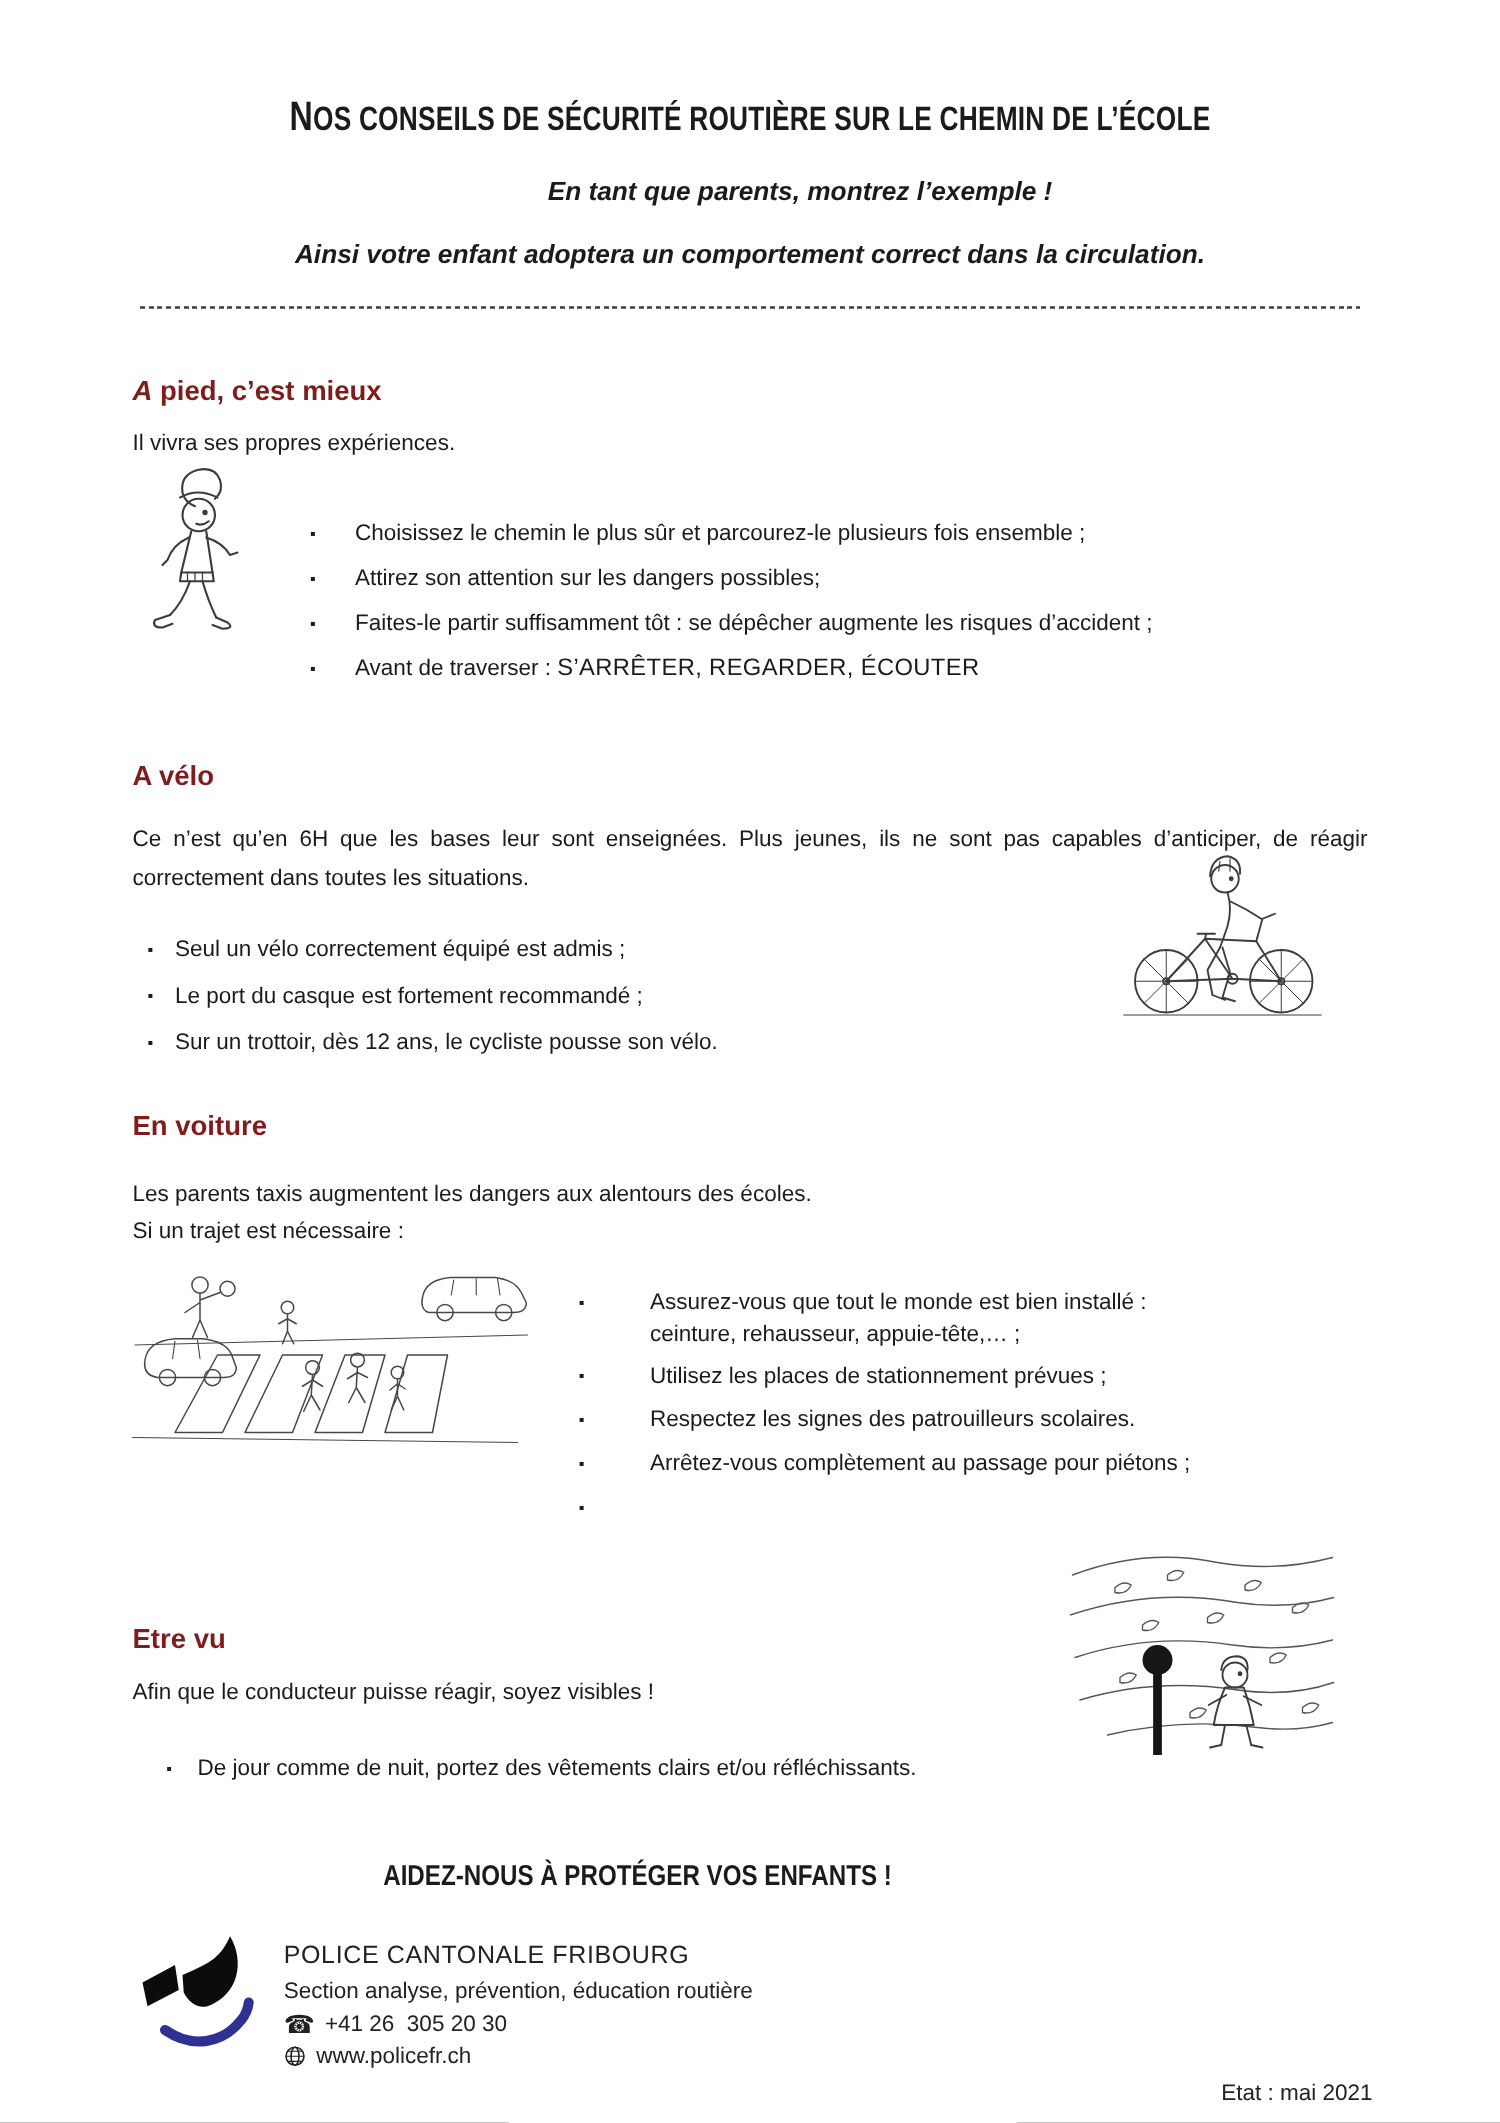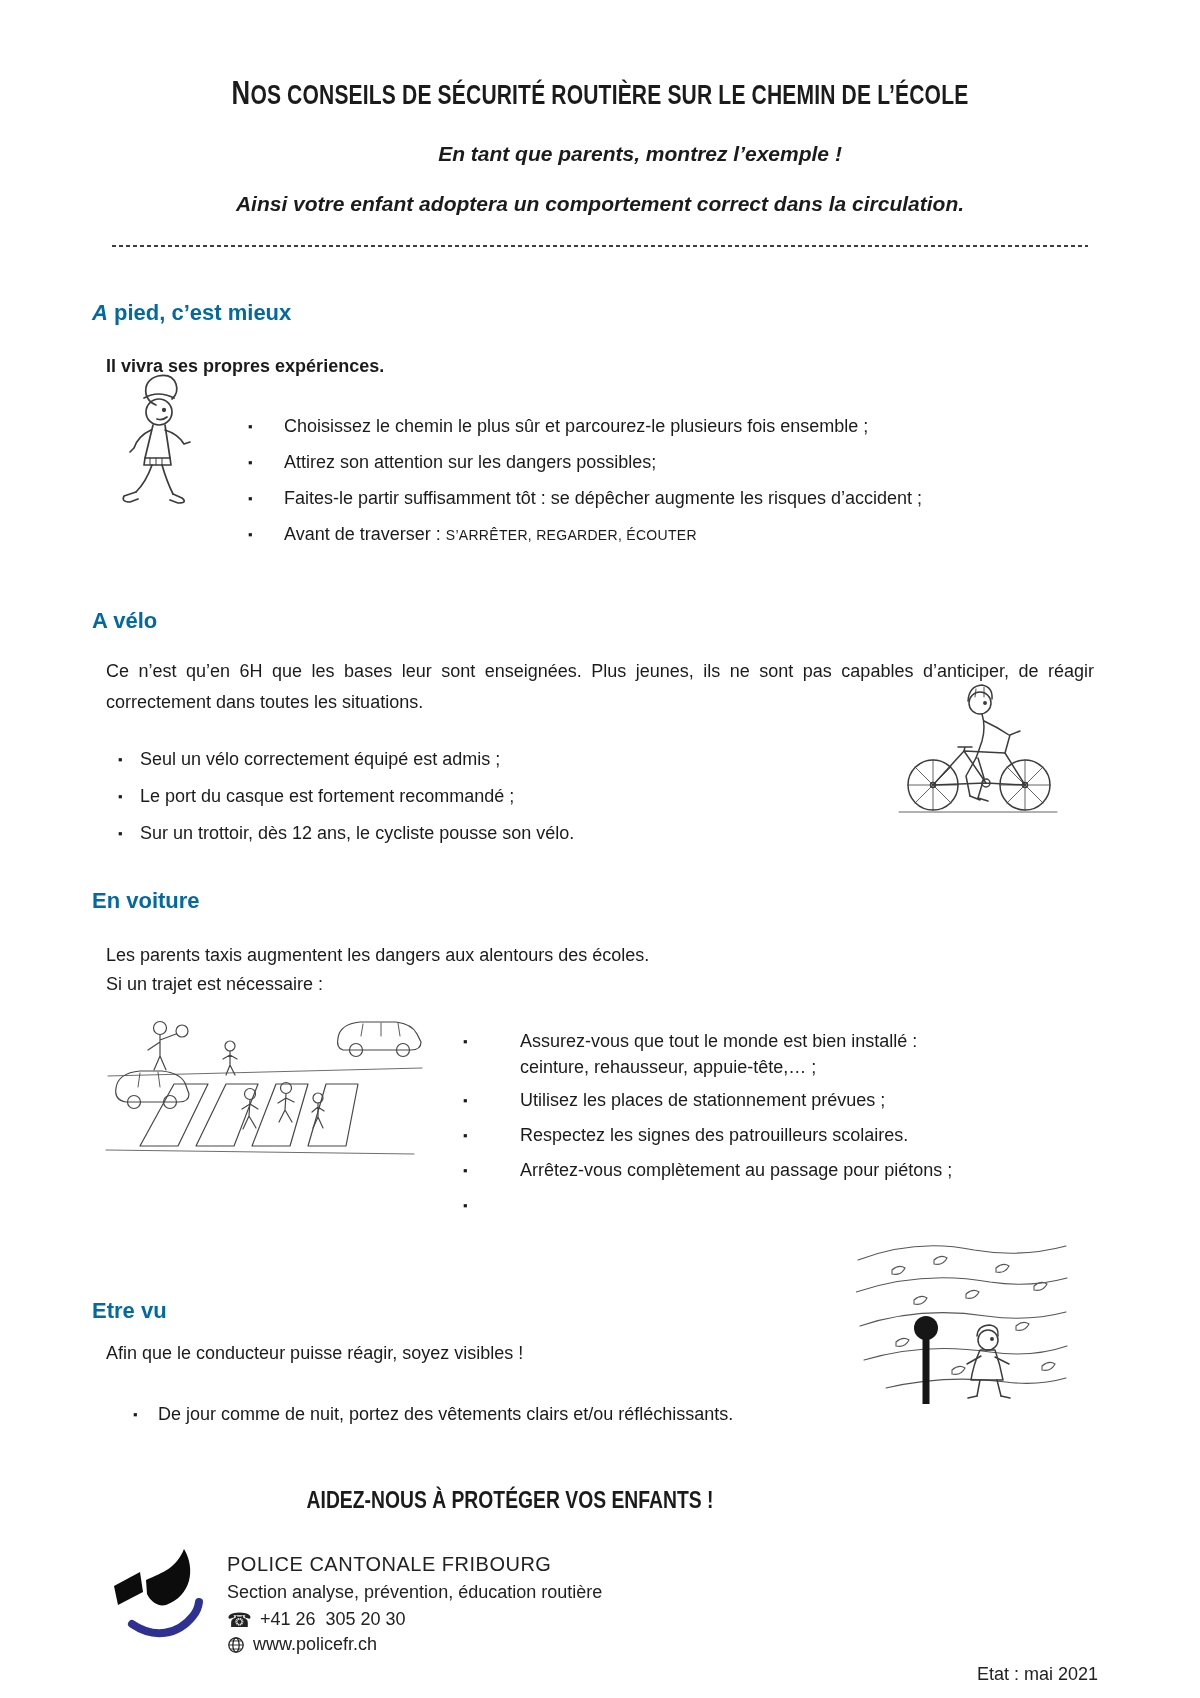--- a/index.html
+++ b/index.html
@@ -14,41 +14,41 @@
   .doc-title{top:74px;left:0;width:100%;text-align:center;font-weight:700;font-size:27px;
     transform:scaleX(0.78);transform-origin:center top;letter-spacing:0.2px;}
   .doc-title::first-letter{font-size:33px;}
   .sub{left:0;width:100%;text-align:center;font-weight:700;font-style:italic;font-size:21px;}
   .sub1{top:142px;padding-left:40px;}
   .sub2{top:192px;}
   .sep{top:245px;left:112px;width:976px;height:2px;
     background:repeating-linear-gradient(90deg,#3d3d3d 0 4px,transparent 4px 7px);}
 
   
-  h2.sec{position:absolute;left:92px;margin:0;font-size:22px;font-weight:700;color:#0369a1;}
+  h2.sec{position:absolute;left:106px;margin:0;font-size:22px;font-weight:700;color:#7f1d1d;}
   .sec-walk{top:300px;}
   .sec-walk::first-letter{font-style:italic;}
   .sec-bike{top:608px;}
   .sec-car{top:888px;}
   .sec-seen{top:1298px;}
   .para{position:absolute;left:106px;font-size:18px;line-height:26px;}
-  .walk-intro{top:353px;font-weight:bold;}
+  .walk-intro{top:341px;}
   .bike-intro{top:656px;width:988px;text-align:justify;line-height:31px;}
   .car-intro{top:941px;line-height:29px;}
   .seen-intro{top:1340px;}
 
   
   ul.blist{position:absolute;list-style:none;margin:0;padding:0;font-size:18px;line-height:26px;}
   li.bullet{display:flex;align-items:flex-start;}
   .marker{flex:0 0 14px;color:#1b1b1b;}
   .marker::before{content:"▪";font-size:13px;position:relative;top:-1px;}
   .walk-list{top:413px;left:248px;width:820px;}
   .walk-list li{margin-bottom:8px;}
   .walk-list .marker{margin-right:22px;}
-  .caps{font-size:14px;letter-spacing:0.3px;margin-top:32px;}
+  .caps{font-size:19px;letter-spacing:0.3px;margin-top:32px;}
   .bike-list{top:746px;left:118px;width:720px;}
   .bike-list li{margin-bottom:9px;}
   .bike-list .marker{margin-right:8px;}
   .car-list{top:1028px;left:463px;line-height:32px;}
   .car-list li{margin-bottom:7px;}
   .car-list .marker{margin-right:43px;}
   .car-list .btext{width:470px;}
   .seen-list{top:1401px;left:133px;width:840px;}
   .seen-list .marker{margin-right:11px;}
 

